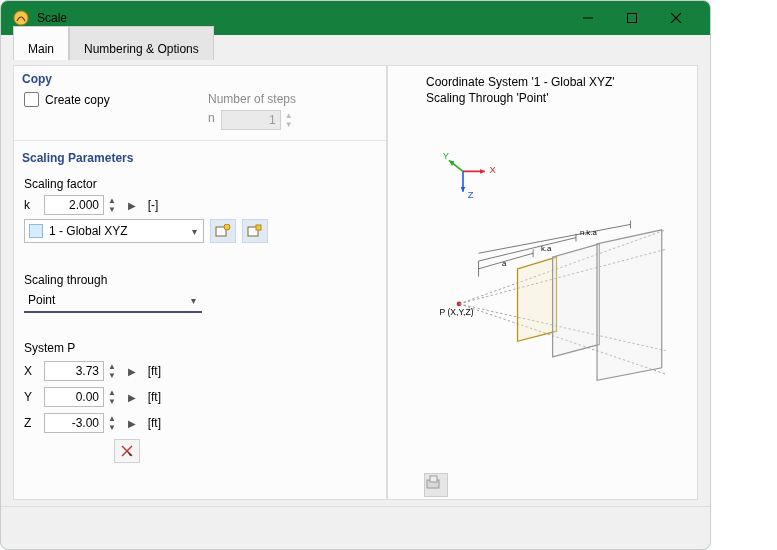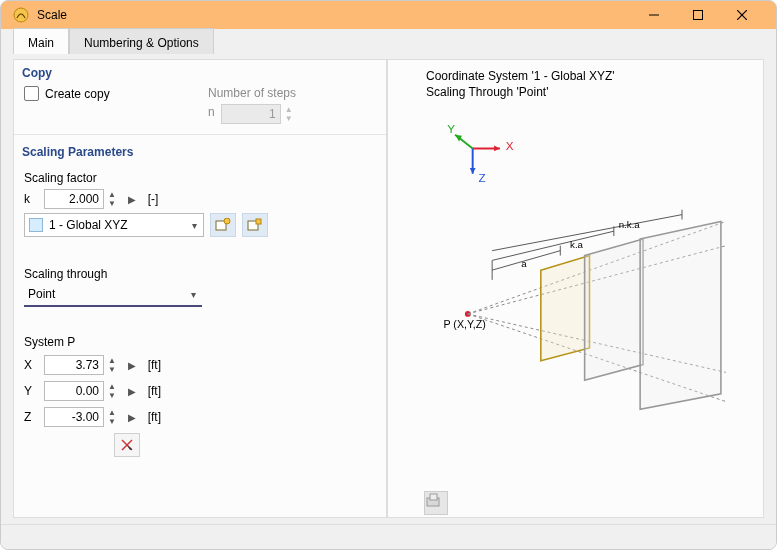--- a/index.html
+++ b/index.html
@@ -1,24 +1,24 @@
 <!DOCTYPE html>
 <html><head>
 <meta charset="utf-8">
 <style>
   html,body{margin:0;padding:0;font-family:"Segoe UI",Arial,sans-serif;font-size:12px;color:#000;background:#fff;}
-  .window{width:777px;height:550px;box-sizing:border-box;border:1px solid #ccc;border-radius:8px;background:#fdba74;overflow:hidden;display:flex;flex-direction:column;}
+  .window{width:711px;height:550px;box-sizing:border-box;border:1px solid #ccc;border-radius:8px;background:#15803d;overflow:hidden;display:flex;flex-direction:column;}
   .titlebar{height:34px;display:flex;align-items:center;padding:0 12px;}
   .titlebar .app-icon{width:16px;height:16px;margin-right:8px;}
   .titlebar .title{flex:0 0 auto;}
   .titlebar .spacer{flex:1;}
   .win-btn{width:44px;height:28px;display:flex;align-items:center;justify-content:center;color:#000;}
   .content{flex:1;display:flex;flex-direction:column;background:#f0f0f0;}
   .tabs{display:flex;height:24px;align-items:flex-end;padding-left:12px;gap:0;}
-  .tab{padding:7px 14px 4px 14px;background:#e5e5e5;border:1px solid #cfcfcf;border-bottom:none;font-size:12px;position:relative;top:1px;}
+  .tab{padding:15px 14px 4px 14px;background:#e5e5e5;border:1px solid #cfcfcf;border-bottom:none;font-size:12px;position:relative;top:1px;}
   .tab.active{background:#fcfcfc;}
   .panels{flex:1;display:flex;padding:6px 12px 6px 12px;background:#f0f0f0;}
   .panel{background:#fcfcfc;border:1px solid #ddd;}
   .left-panel{width:372px;display:flex;flex-direction:column;}
   .right-panel{flex:1;display:flex;flex-direction:column;padding-left:28px;}
   .group-title{color:#2a4a8a;font-weight:600;padding:6px 8px 4px 8px;}
   .group{padding:2px 8px 8px 10px;}
   .divider{height:1px;background:#e5e5e5;margin:2px 0 4px 0;}
   .row{display:flex;align-items:center;gap:6px;margin:4px 0;}
   .lbl{min-width:14px;}

